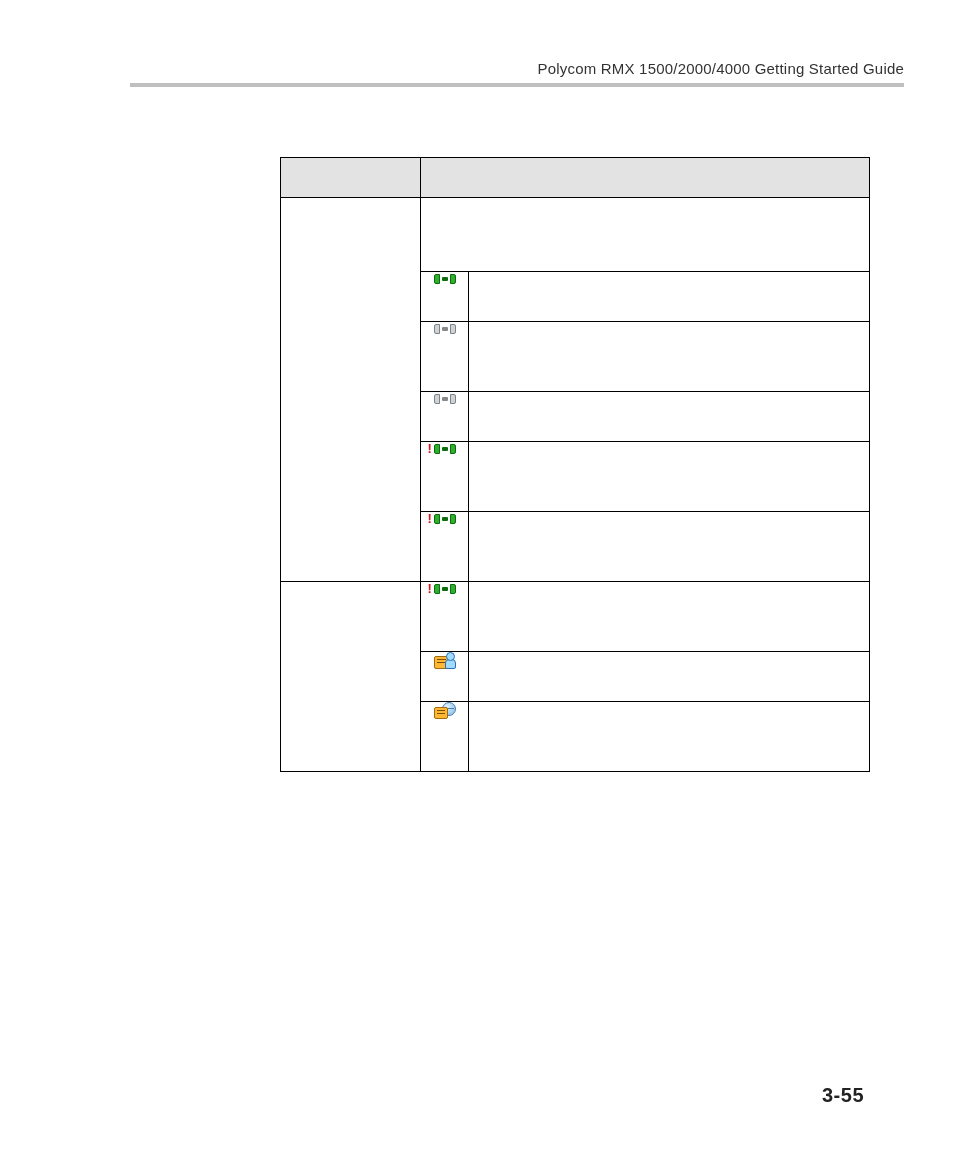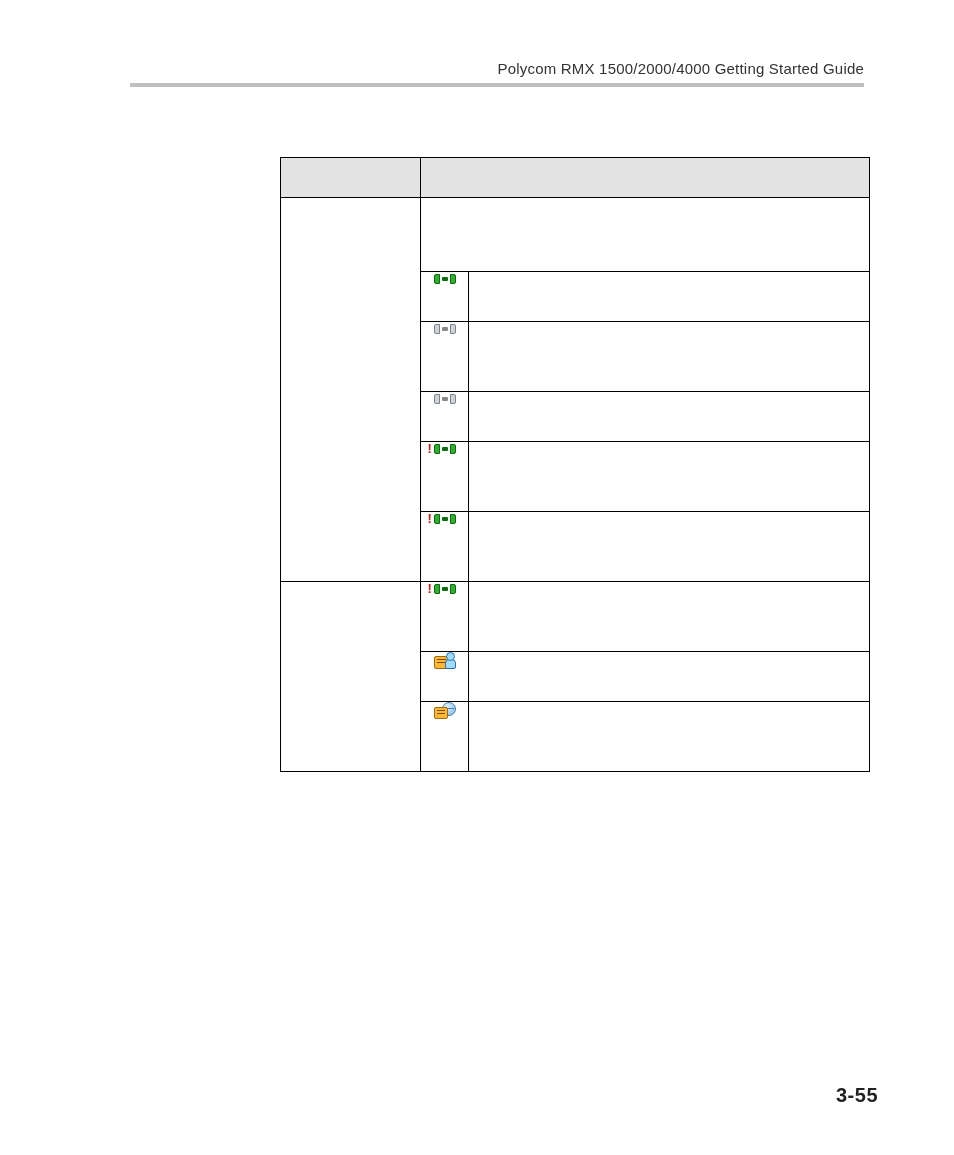--- a/index.html
+++ b/index.html
@@ -7,21 +7,21 @@
     padding: 0;
     background: #fff;
     font-family: "Futura", "Century Gothic", "Trebuchet MS", Arial, sans-serif;
     color: #222;
   }
   .page {
     width: 954px;
     height: 1155px;
     position: relative;
     box-sizing: border-box;
-    padding: 60px 90px 0 130px;
+    padding: 60px 50px 0 130px;
   }
   .running-head {
     text-align: right;
     font-size: 15px;
     font-weight: 300;
     letter-spacing: 0.2px;
     color: #333;
     margin-bottom: 6px;
   }
   .head-rule {
@@ -53,21 +53,21 @@
   .row td { height: 50px; }
   .row.tall td { height: 70px; }
 
   .icon-cell {
     text-align: center;
     padding-top: 10px;
   }
 
   .page-number {
     position: absolute;
-    right: 76px;
+    right: 90px;
     bottom: 48px;
     font-weight: 700;
     font-size: 20px;
     letter-spacing: 0.5px;
   }
 
   
   .ic { display: inline-block; position: relative; width: 22px; height: 14px; }
 
   

